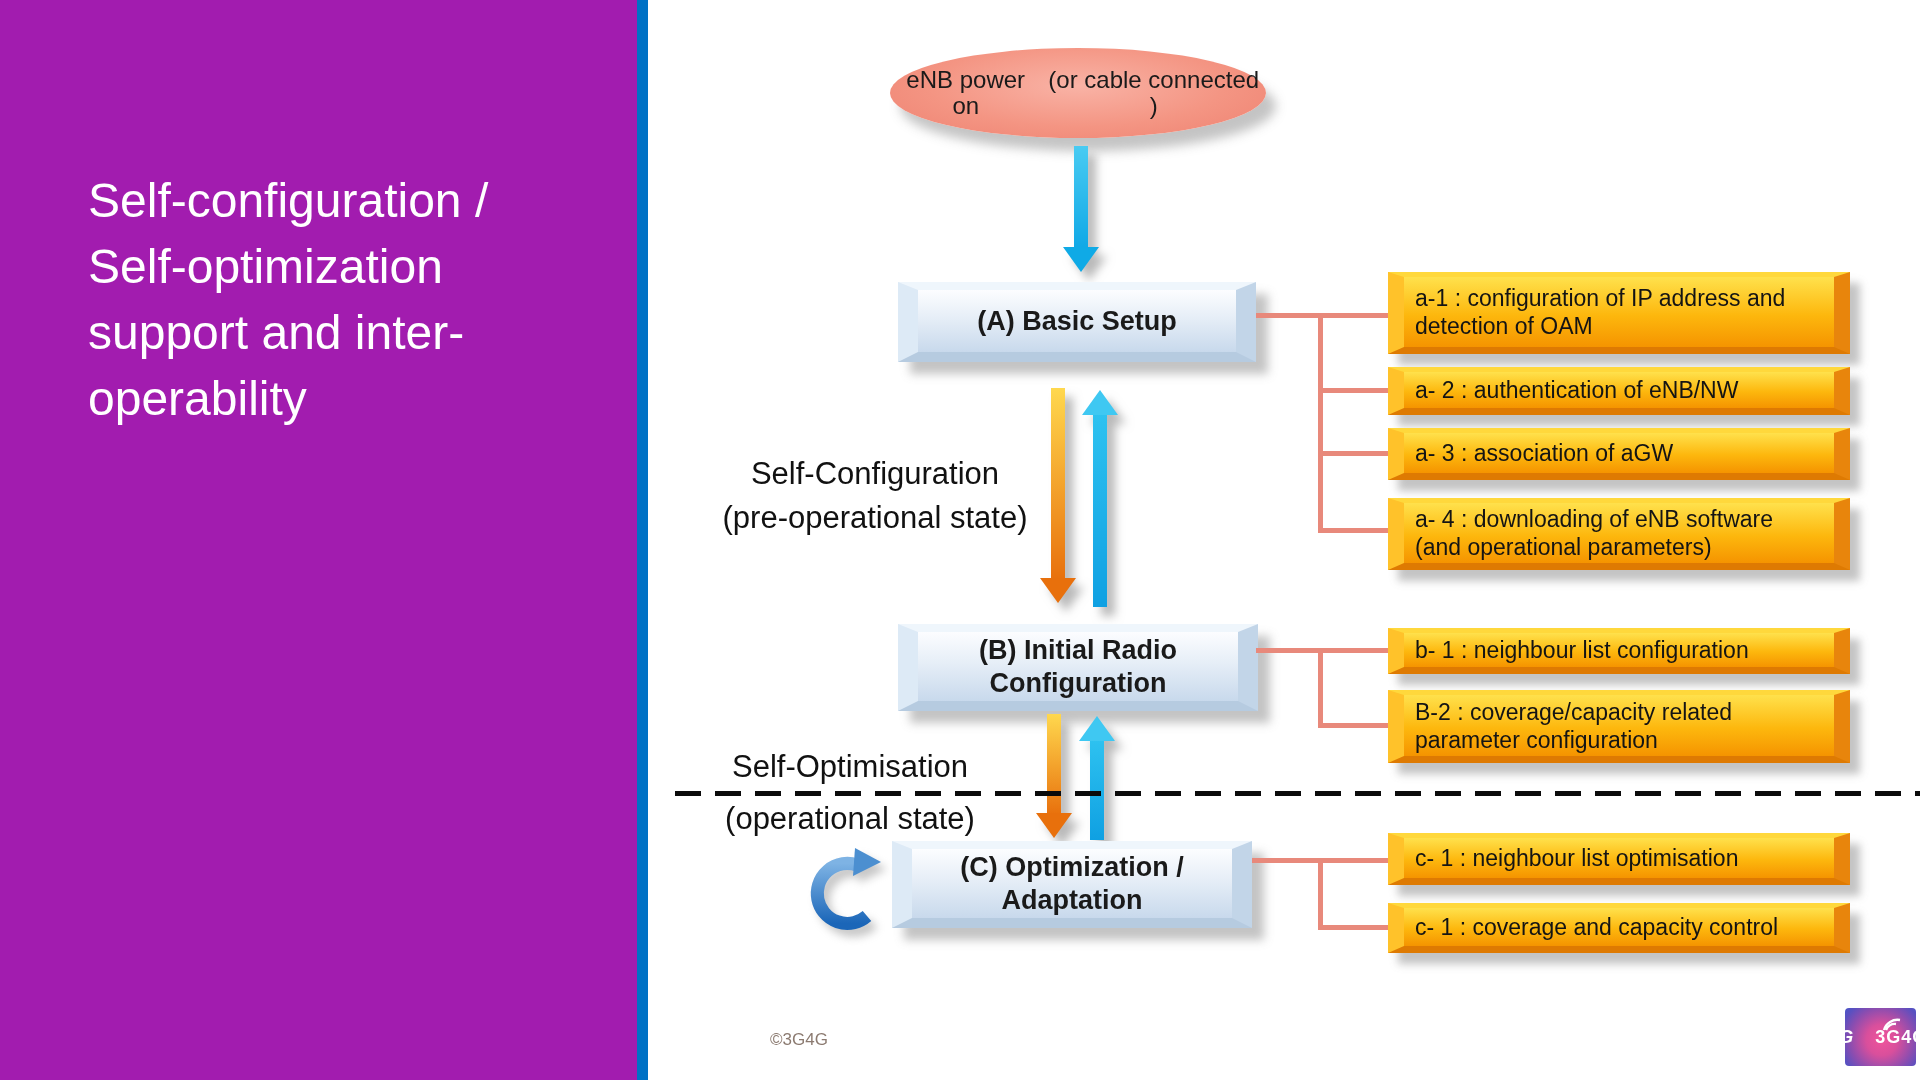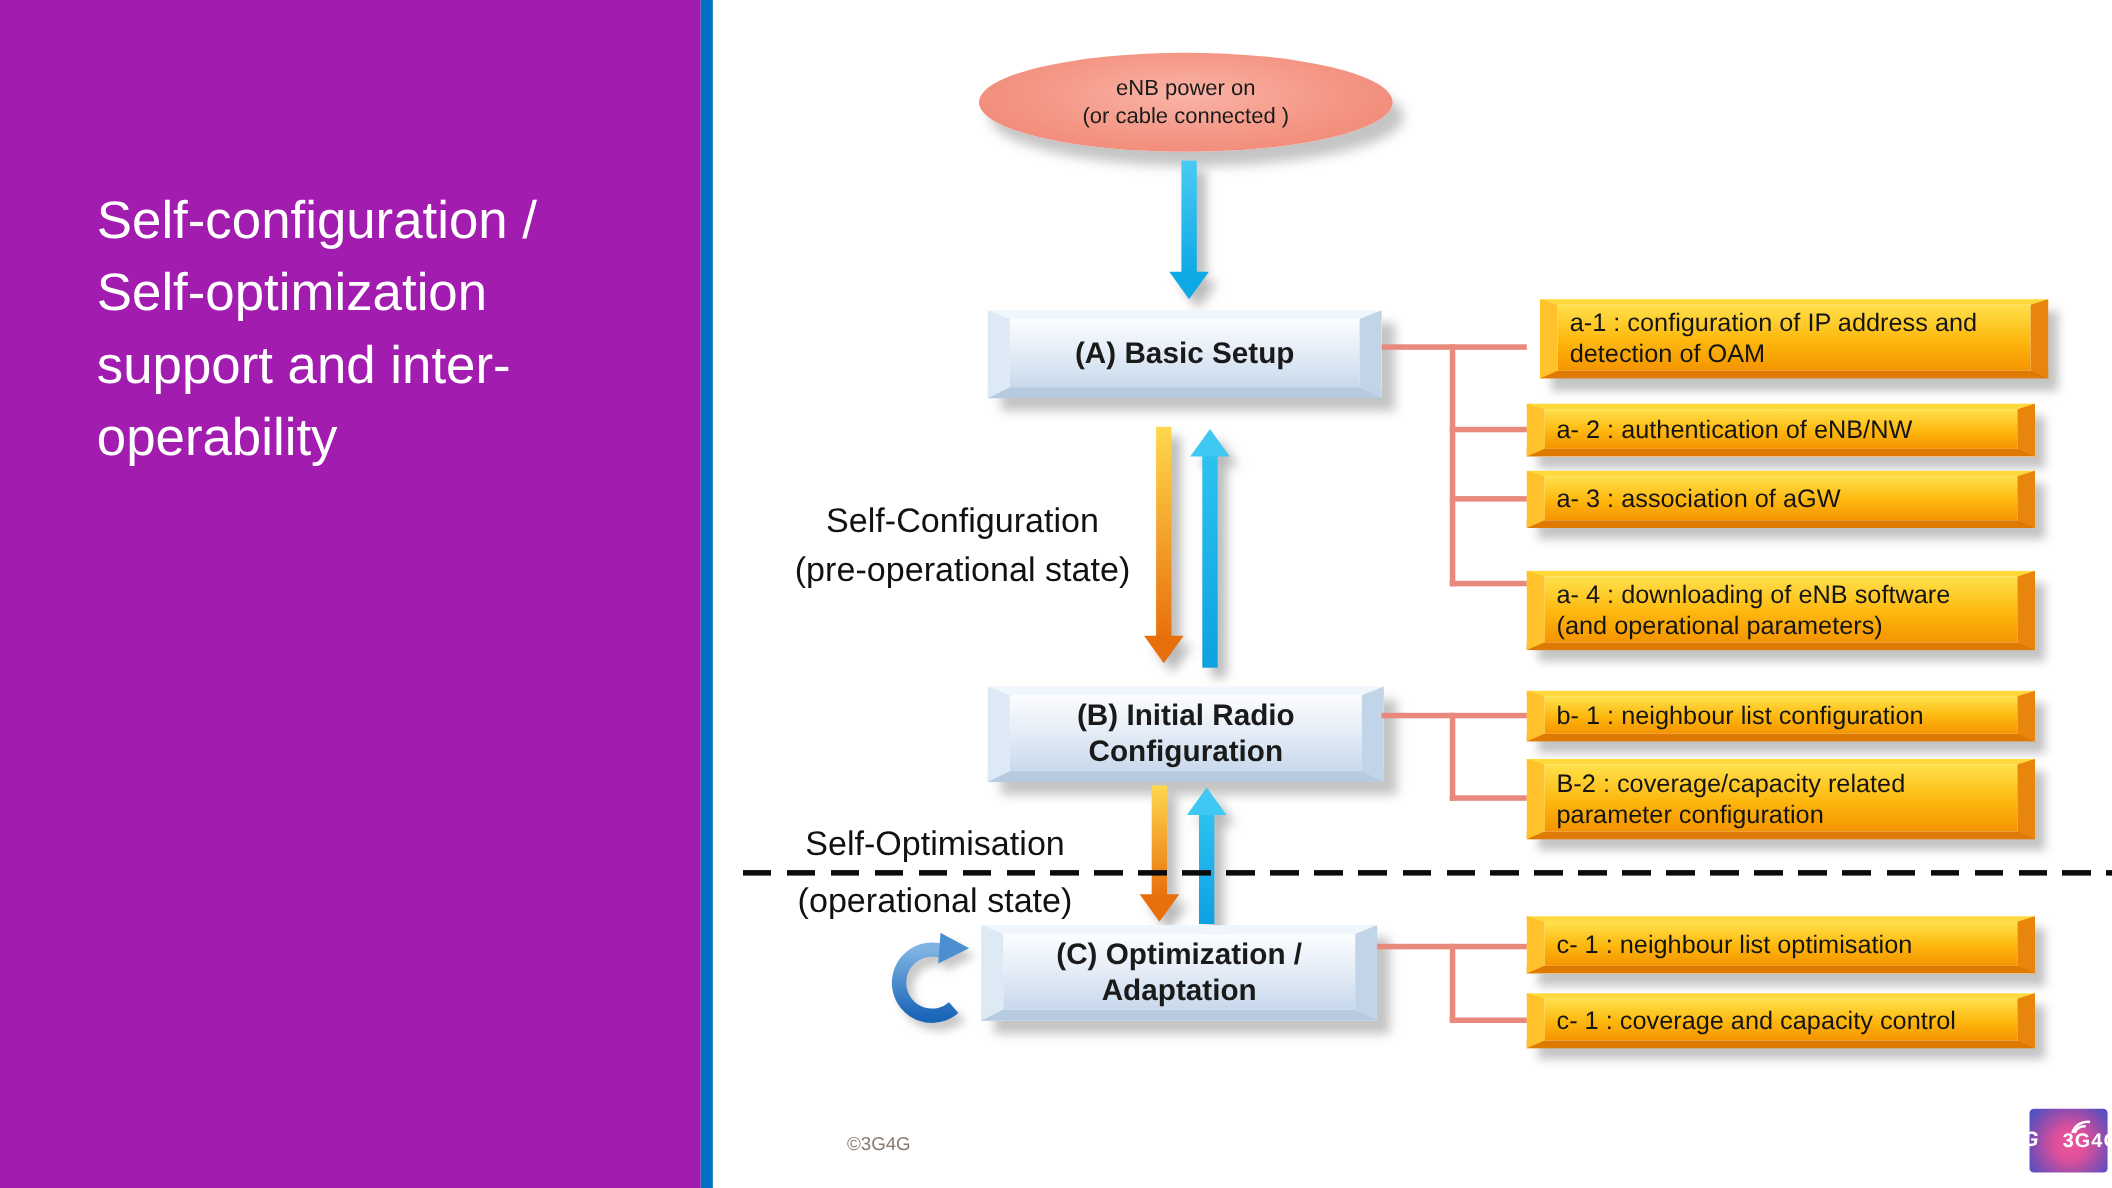--- a/index.html
+++ b/index.html
@@ -9,22 +9,22 @@
   
   .sidebar { position:absolute; left:0; top:0; width:637px; height:1080px; background:#a21caf; }
   .sidebar-strip { position:absolute; left:637px; top:0; width:11px; height:1080px; background:#0071C5; }
   .sidebar-title { position:absolute; left:88px; top:168px; width:505px; color:#ffffff;
     font-size:48px; font-weight:300; line-height:66px; letter-spacing:0px; }
 
   
   .ellipse { position:absolute; left:890px; top:48px; width:376px; height:90px; border-radius:50%;
     background:radial-gradient(ellipse at 50% 42%, #F9B3A6 0%, #F49583 55%, #EE8170 100%);
     box-shadow:10px 13px 11px rgba(125,125,125,.45);
-    display:flex; flex-direction:column; align-items:center; justify-content:center;
-    font-size:20px; line-height:26px; color:#1a1a1a; text-align:center; }
+    display:flex; flex-direction:row; align-items:center; justify-content:center;
+    font-size:24px; line-height:26px; color:#1a1a1a; text-align:center; }
 
   
   .stage { position:absolute; border-style:solid; border-width:8px 20px 10px 20px;
     border-color:#EFF6FC #C2D5E8 #B6CBE0 #DDEAF6;
     background:linear-gradient(180deg,#FCFDFF 0%,#E6EEF7 45%,#C8D9EC 100%);
     box-shadow:12px 12px 9px rgba(115,115,115,.42);
     display:flex; flex-direction:column; align-items:center; justify-content:center;
     font-size:27px; line-height:33px; color:#1a1a1a; text-align:center;font-weight:bold; }
 
   
@@ -96,30 +96,30 @@
   <div class="stage" style="left:898px; top:282px; width:358px; height:80px;">
     <div>(A) Basic Setup</div>
   </div>
 
   <div class="conn" style="left:1256px; top:313px; width:132px; height:5px;"></div>
   <div class="conn" style="left:1318px; top:313px; width:5px; height:220px;"></div>
   <div class="conn" style="left:1318px; top:388px; width:70px; height:5px;"></div>
   <div class="conn" style="left:1318px; top:451px; width:70px; height:5px;"></div>
   <div class="conn" style="left:1318px; top:528px; width:70px; height:5px;"></div>
 
-  <div class="substep" style="left:1388px; top:272px; width:462px; height:72px;margin-left:12px;">
+  <div class="substep" style="left:1388px; top:272px; width:462px; height:82px;">
     <div>a-1 : configuration of IP address and detection of OAM</div>
   </div>
   <div class="substep" style="left:1388px; top:367px; width:462px; height:48px;">
     <div>a- 2 : authentication of eNB/NW</div>
   </div>
   <div class="substep" style="left:1388px; top:428px; width:462px; height:52px;">
     <div>a- 3 : association of aGW</div>
   </div>
-  <div class="substep" style="left:1388px; top:519px; width:462px; height:72px;">
+  <div class="substep" style="left:1388px; top:498px; width:462px; height:72px;">
     <div>a- 4 : downloading of eNB software (and operational parameters)</div>
   </div>
 
   <div class="arr down orange" style="left:1040px; top:388px; height:215px;">
     <div class="shaft orange-dn"></div>
     <div class="head"></div>
   </div>
   <div class="arr up" style="left:1082px; top:390px; height:217px;">
     <div class="shaft cyan-up"></div>
     <div class="head"></div>

